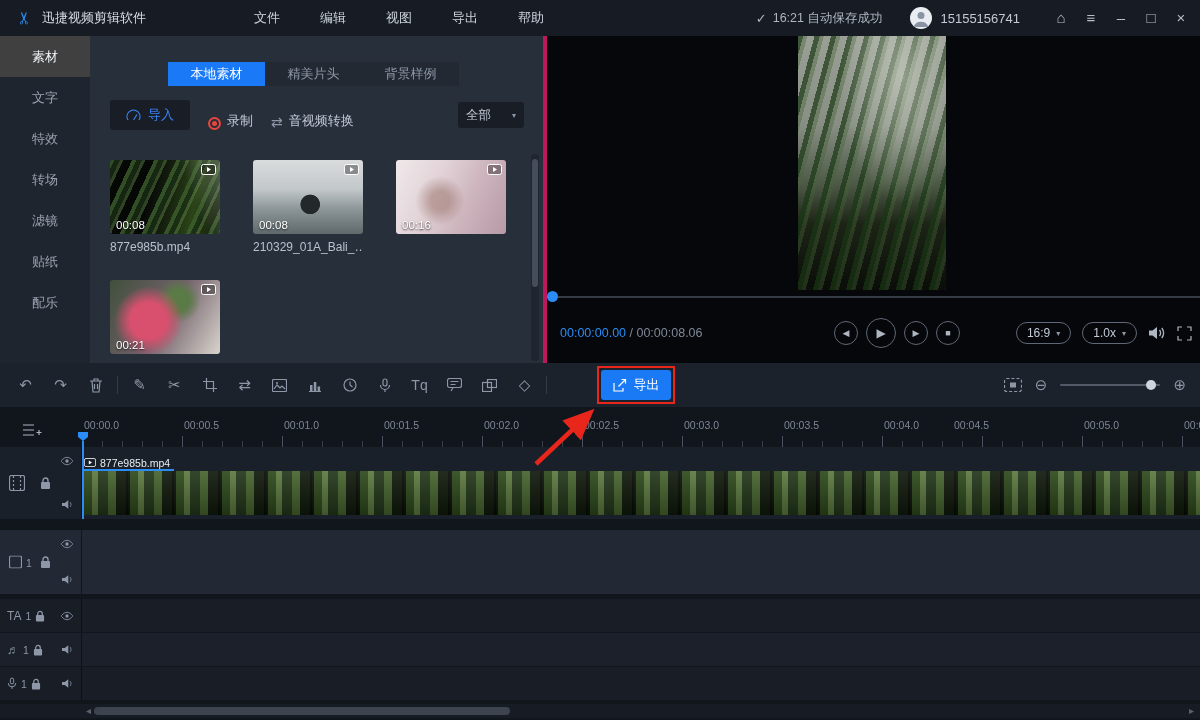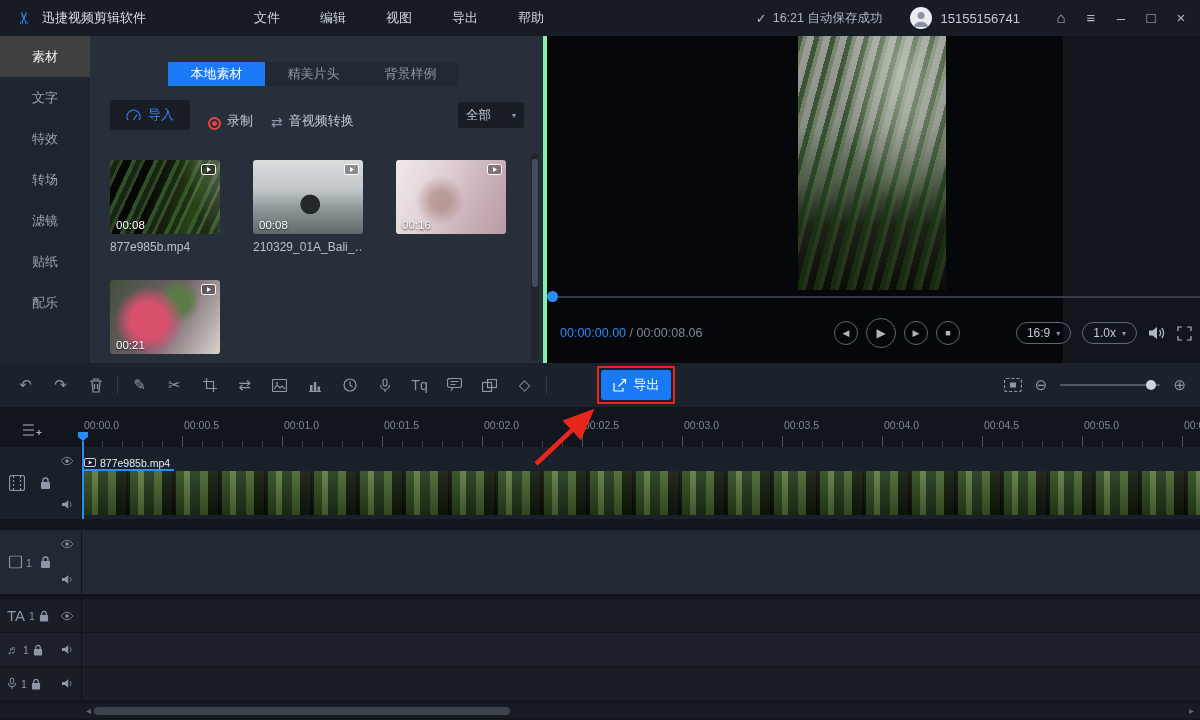--- a/index.html
+++ b/index.html
@@ -54,21 +54,21 @@
         linear-gradient(180deg,#d9dcdd 0%, #c2c7c9 40%, #8e989b 65%, #5f696c 100%); }
   .t4 { background:radial-gradient(circle at 40% 55%, rgba(150,110,100,.5) 0 12%, transparent 32%),
         linear-gradient(115deg,#efe9ea 0%, #e2d3d8 35%, #cdb4bd 65%, #b79aa6 100%); }
   .t5 { background:radial-gradient(circle at 35% 55%, #d8506e 0 22%, transparent 42%),
         radial-gradient(circle at 62% 28%, #5a7a46 0 12%, transparent 26%),
         linear-gradient(120deg,#41503c,#71606a 50%, #d9d4cc 100%); }
   .vscroll { position:absolute; right:4px; top:118px; width:8px; height:207px; background:#20262f; border-radius:4px; }
   .vthumb { position:absolute; top:5px; left:1px; width:6px; height:128px; background:#454d5a; border-radius:3px; }
 
   
-  .preview { position:absolute; top:36px; left:543px; width:520px; height:327px; background:#05070b; border-left:4px solid #86efac; }
+  .preview { position:absolute; top:36px; left:543px; width:657px; height:327px; background:#05070b; border-left:4px solid #be185d; }
   .canvas { position:absolute; top:0; left:251px; width:148px; height:254px;
         background:radial-gradient(ellipse at 70% 16%, rgba(215,220,208,.55), transparent 42%),
         repeating-linear-gradient(105deg, rgba(25,55,20,.7) 0 5px, rgba(70,100,55,.4) 5px 9px, transparent 9px 16px),
         linear-gradient(180deg,#9aa095 0%, #878e83 35%, #4e5a48 58%, #1c2416 74%, #0a0d08 100%); }
   .scrub { position:absolute; top:260px; left:0; width:657px; height:2px; background:#353b45; }
   .scrub-dot { position:absolute; top:255px; left:0px; width:11px; height:11px; border-radius:50%; background:#2a8cf4; }
   .pv-controls { position:absolute; top:276px; left:0; width:657px; height:42px; display:flex; align-items:center; }
   .time { margin-left:13px; font-size:12.5px; white-space:nowrap; }
   .time .cur { color:#2a8cf4; }
   .time .sep, .time .tot { color:#7f8897; }
@@ -400,21 +400,21 @@
     <div class="ruler">
       <span class="rlabel" style="left:2px">00:00.0</span>
       <span class="rlabel" style="left:102px">00:00.5</span>
       <span class="rlabel" style="left:202px">00:01.0</span>
       <span class="rlabel" style="left:302px">00:01.5</span>
       <span class="rlabel" style="left:402px">00:02.0</span>
       <span class="rlabel" style="left:502px">00:02.5</span>
       <span class="rlabel" style="left:602px">00:03.0</span>
       <span class="rlabel" style="left:702px">00:03.5</span>
       <span class="rlabel" style="left:802px">00:04.0</span>
-      <span class="rlabel" style="left:902px">00:04.5</span>
+      <span class="rlabel" style="left:872px">00:04.5</span>
       <span class="rlabel" style="left:1002px">00:05.0</span>
       <span class="rlabel" style="left:1102px">00:0</span>
     </div>
 
     <div class="rows">
 
       <div class="trow r1">
         <div class="thead">
           <span class="th-main">
               <svg class="lineicon" width="16" height="16" viewBox="0 0 16 16">
@@ -482,21 +482,21 @@
                 <path d="M11.5 4a5 5 0 0 1 0 6" stroke="#8d97a7" fill="none"></path>
               </svg>
             </span>
         </div>
         <div class="lane"></div>
       </div>
       <div class="rgap2"></div>
 
       <div class="trow r3">
         <div class="thead th-flex">
-          <span style="font-size:15px;">TA</span>
+          <span style="font-size:12px;">TA</span>
           <span class="th-num">1</span>
           <span style="display:flex;">
               <svg width="10" height="12" viewBox="0 0 11 13">
                 <rect x="1" y="5.5" width="9" height="7" rx="1" fill="#8d97a7"></rect>
                 <path d="M3 5.5V4a2.5 2.5 0 0 1 5 0v1.5" stroke="#8d97a7" fill="none" stroke-width="1.4"></path>
               </svg>
             </span>
           <span class="th-right">
               <svg width="14" height="10" viewBox="0 0 16 12">
                 <path d="M1 6s3-4.5 7-4.5S15 6 15 6s-3 4.5-7 4.5S1 6 1 6z" fill="none" stroke="#8d97a7"></path>

